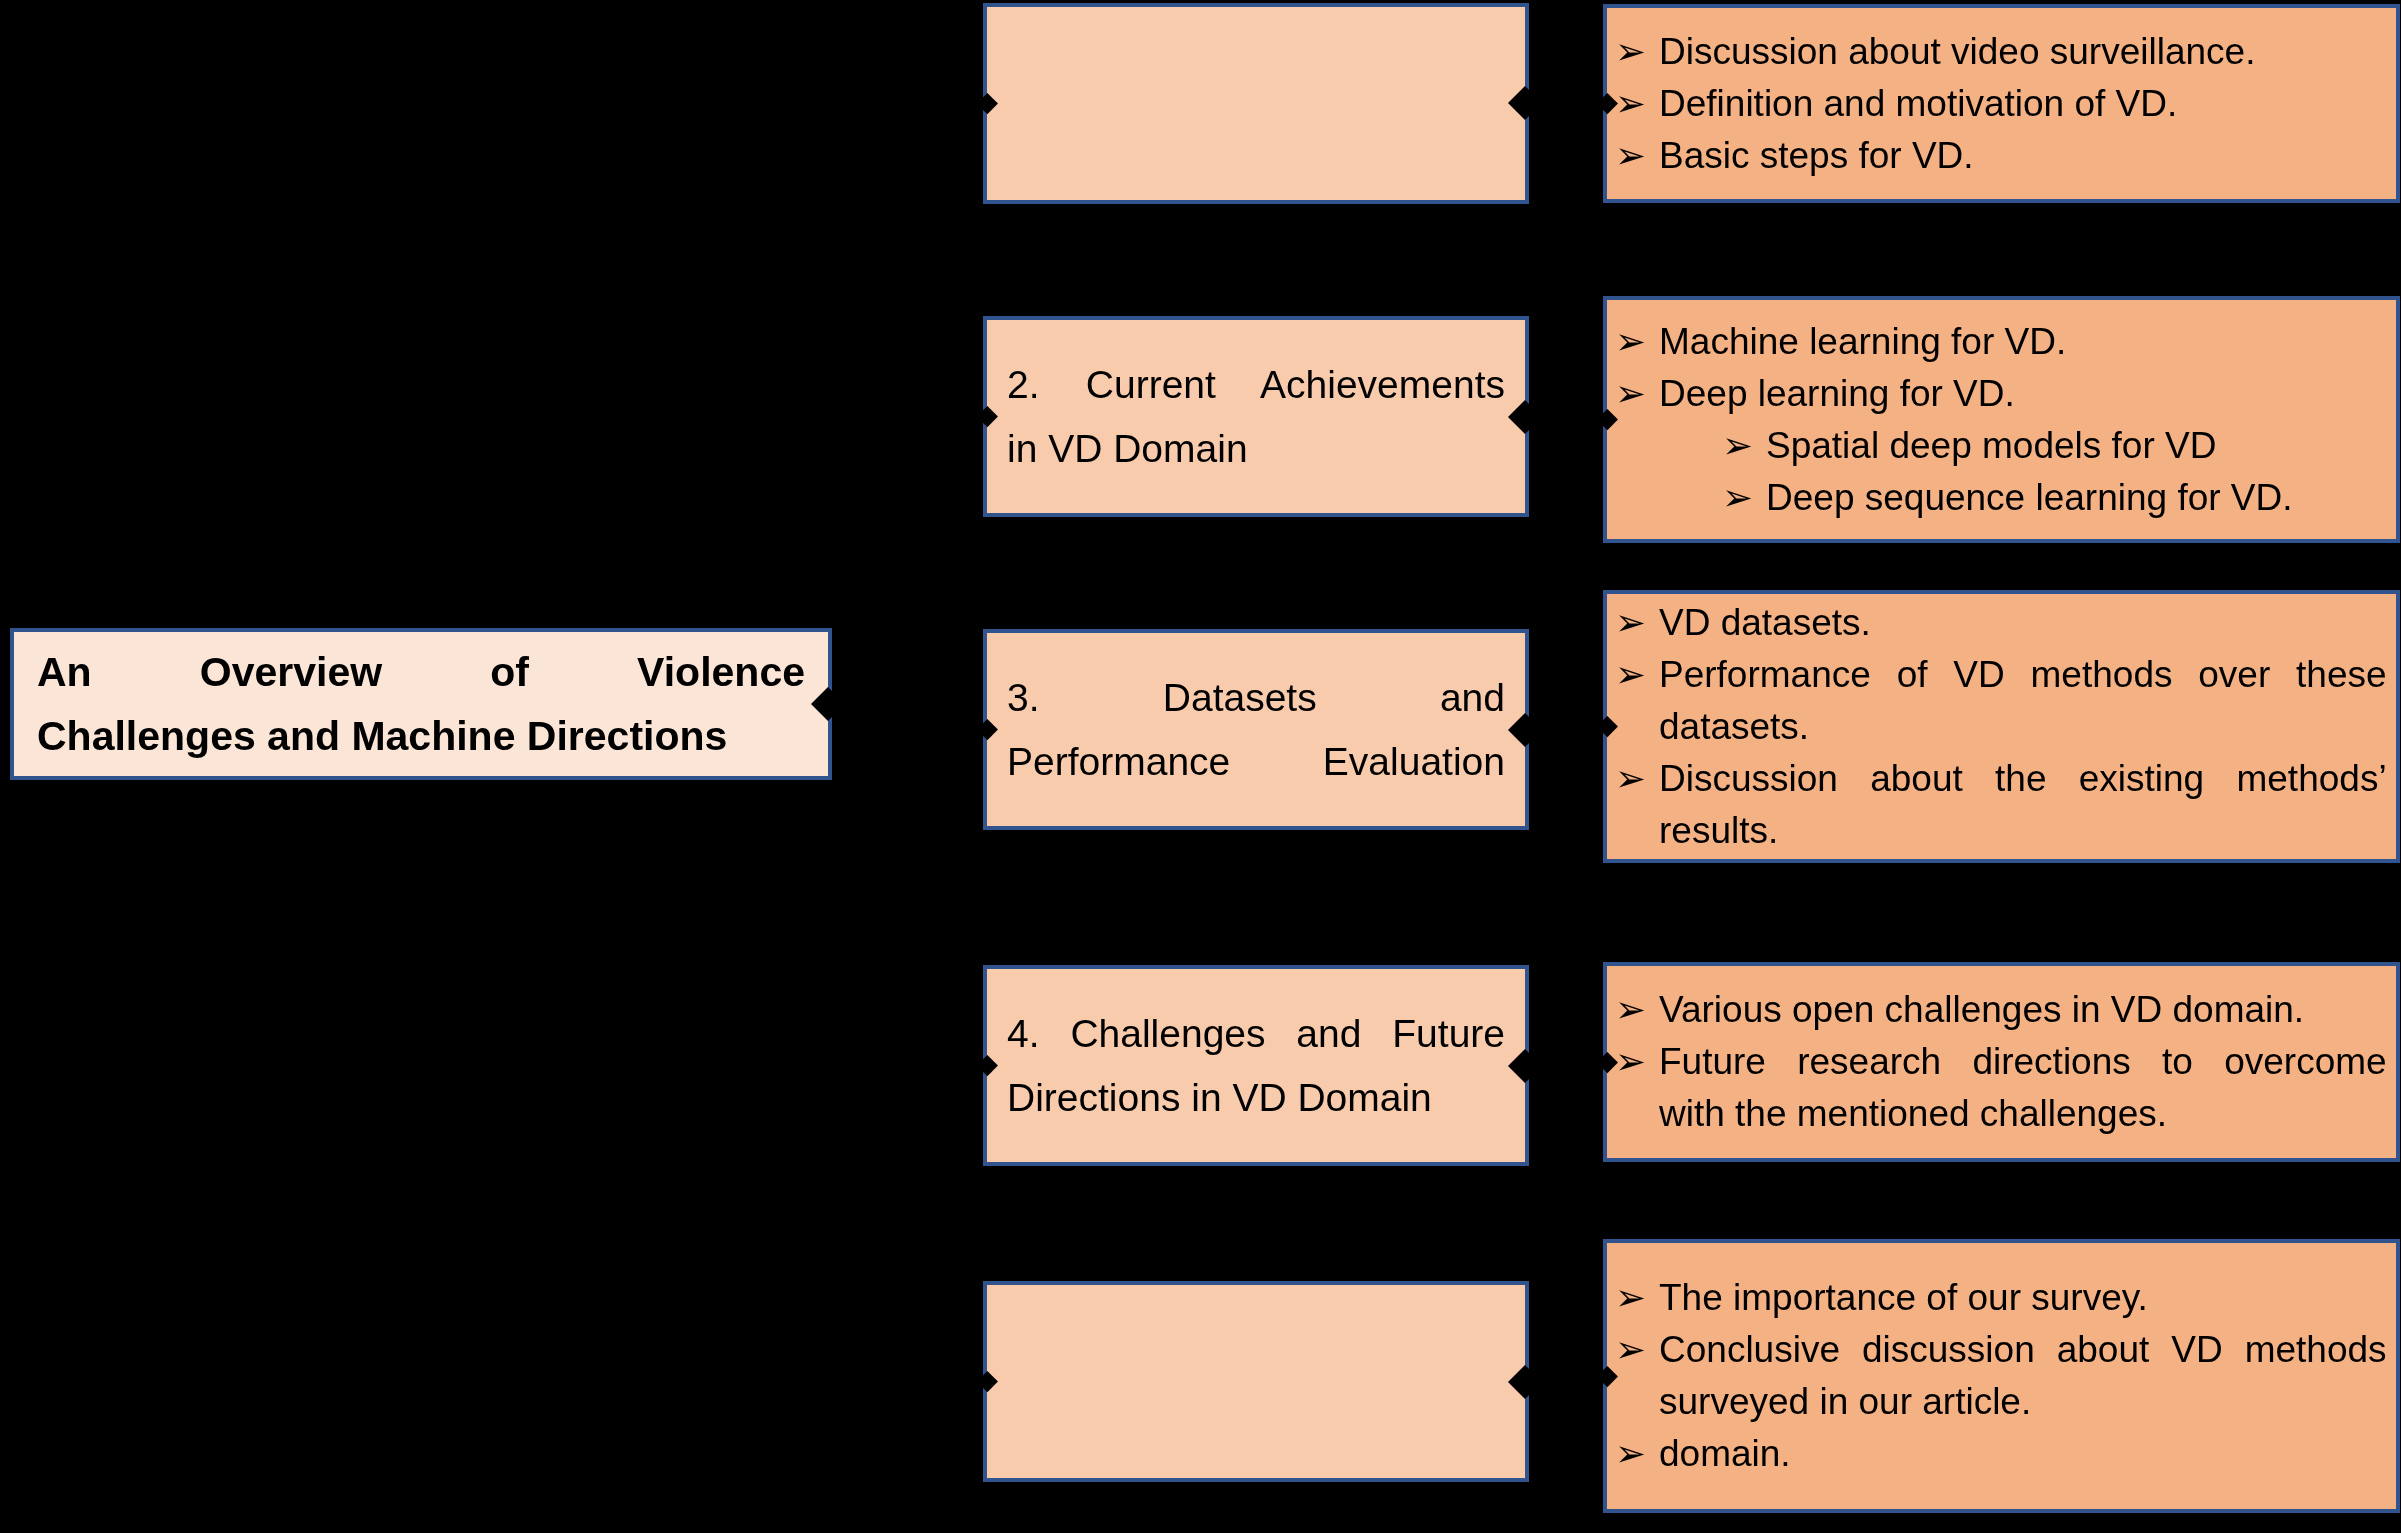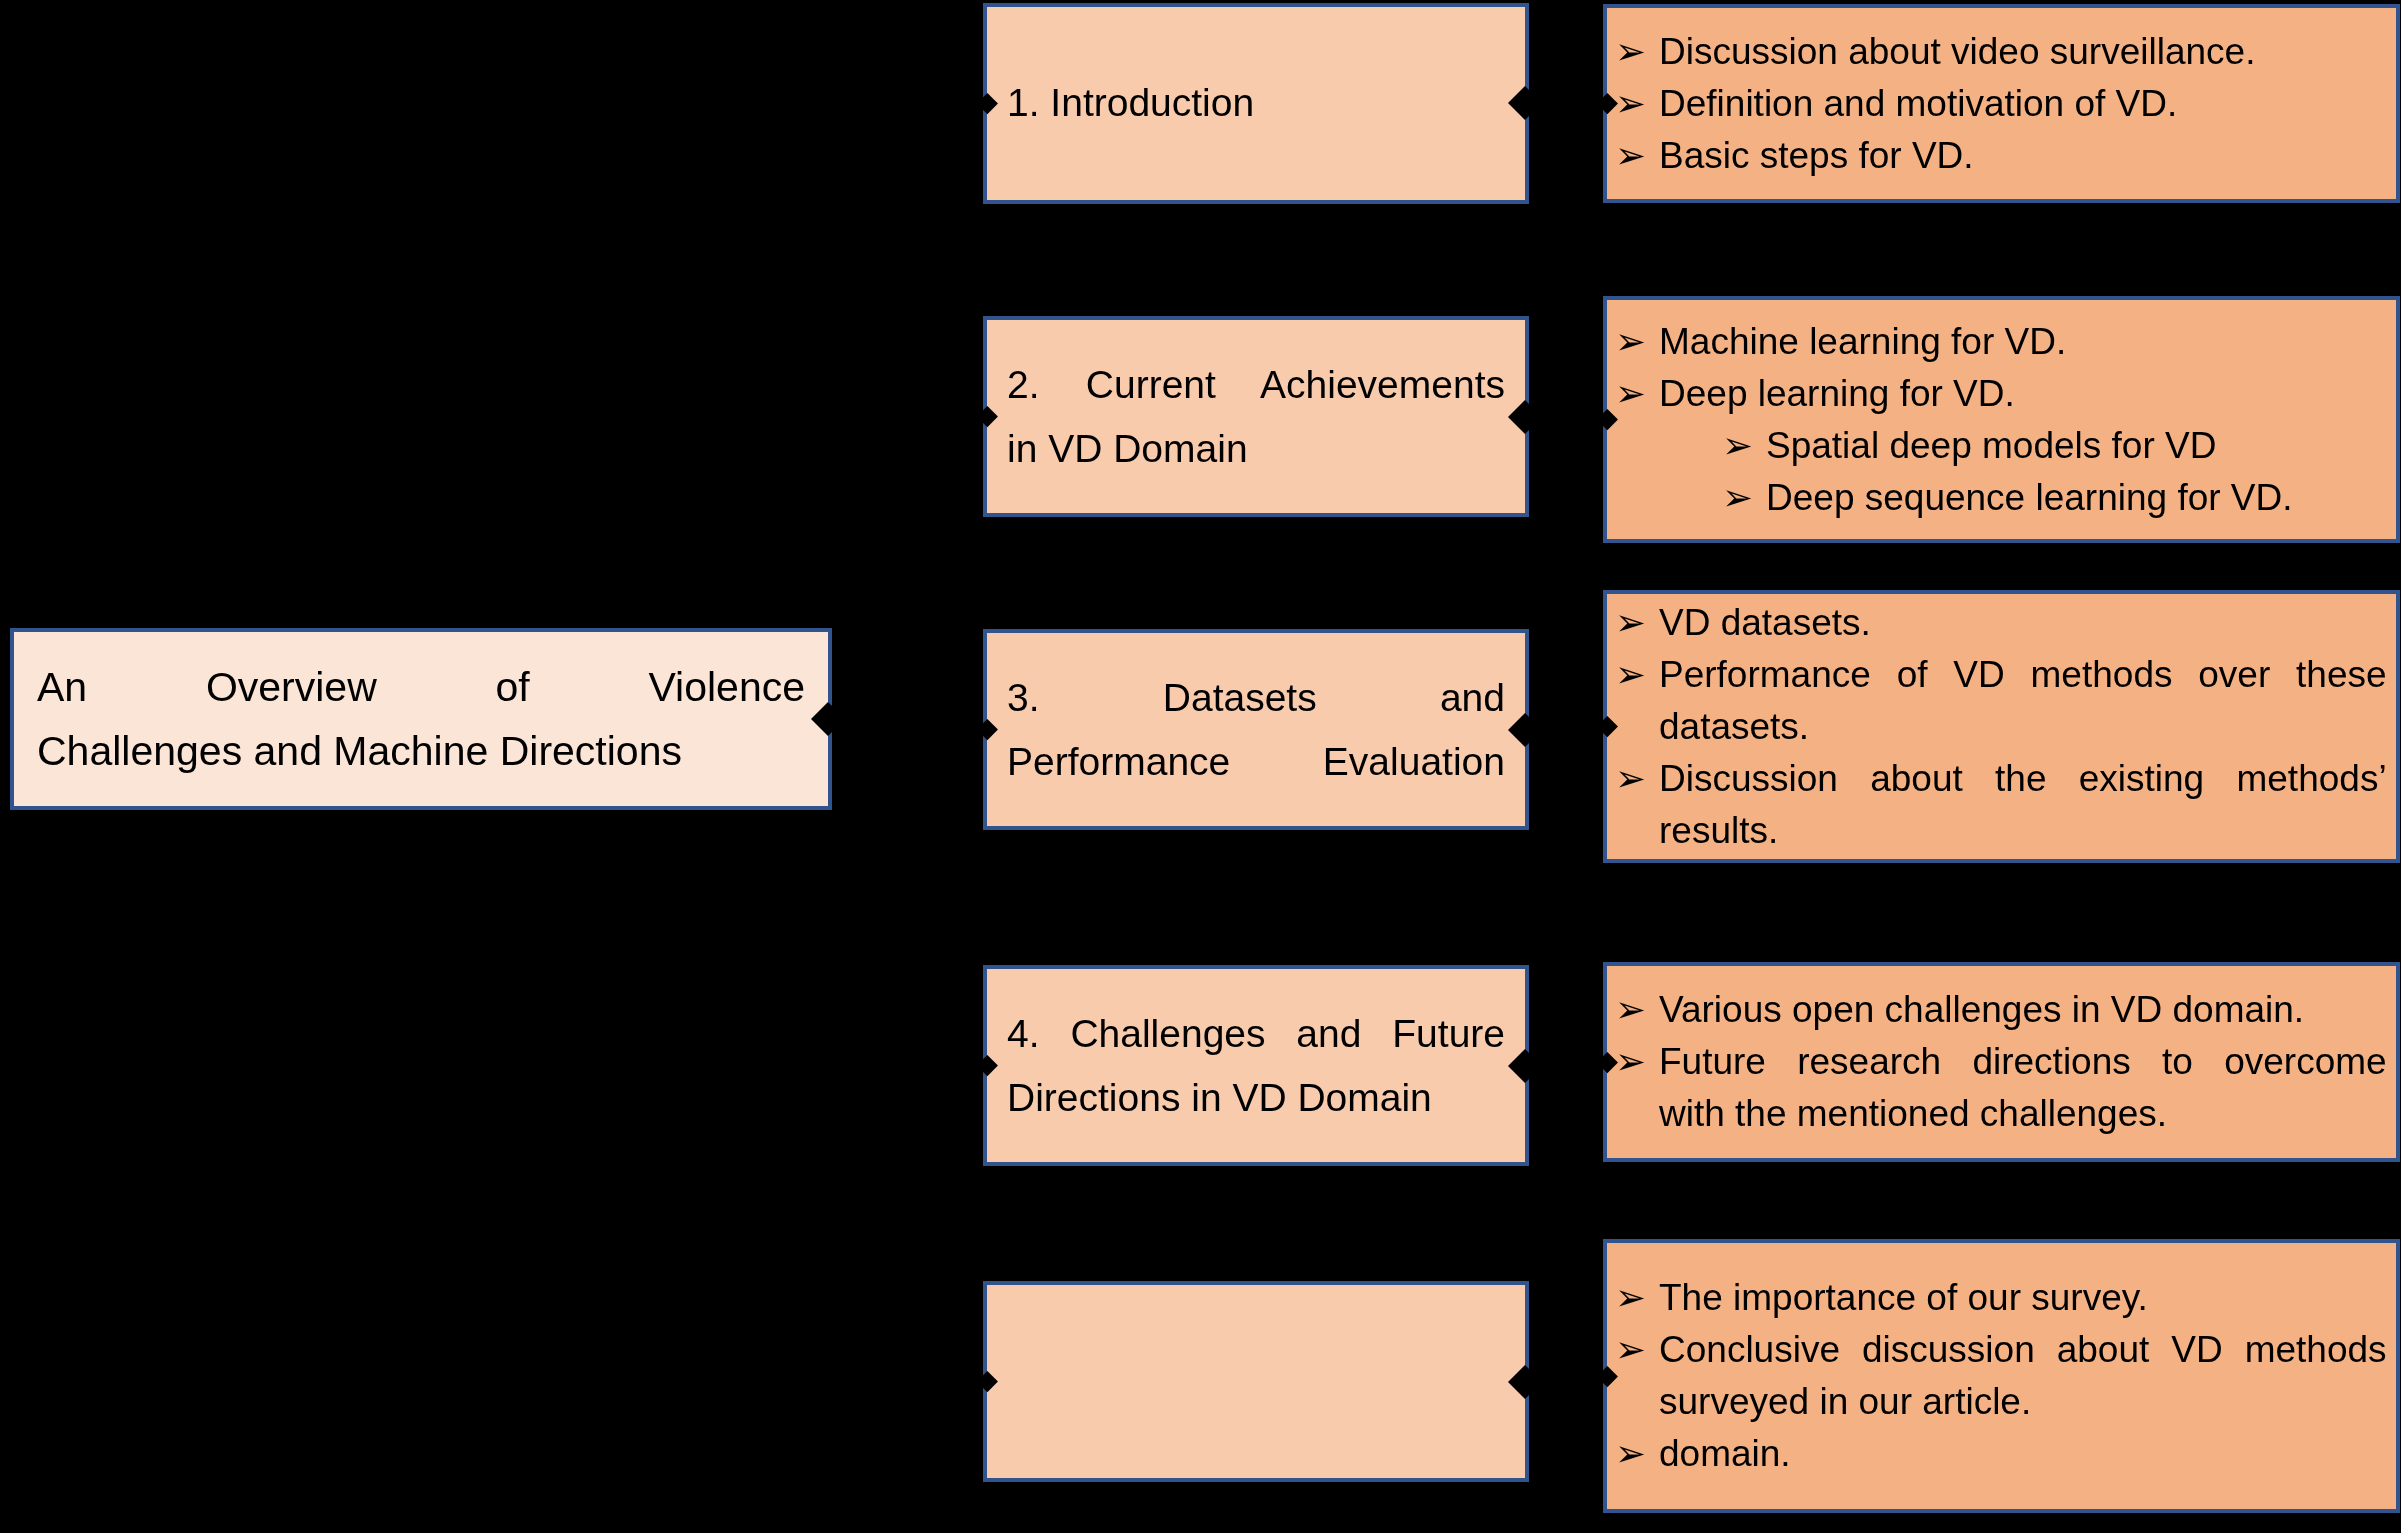--- a/index.html
+++ b/index.html
@@ -12,24 +12,24 @@
     overflow:hidden;
   }
   .box{
     position:absolute;
     box-sizing:border-box;
     border:4px solid #31548F;
     display:flex;flex-direction:column;justify-content:center;
   }
   
   .title-box{
-    left:10px;top:628px;width:822px;height:182px;
+    left:10px;top:628px;width:822px;height:152px;
     background:#FBE5D6;
     padding:12px 23px;
-    font-size:41px;line-height:64px;
+    font-size:41px;line-height:64px;font-weight:bold;
   }
   
   .mbox{
     left:983px;width:546px;height:201px;
     background:#F8CBAD;
     padding:0 20px;
     font-size:39px;line-height:64px;
   }
   .m1{top:2.7px}.m2{top:316px}.m3{top:629px}.m4{top:965px}.m5{top:1281px}
   
@@ -72,21 +72,20 @@
 
 <div class="canvas">
 
   <div class="box title-box">
     <div class="line jl">An Overview of Violence</div>
     <div class="line">Challenges and Machine Directions</div>
     <span class="diamond d-big edge-right"></span>
   </div>
 
   <div class="box mbox m1">
-    <div class="line">1. Introduction</div>
     <span class="diamond d-small edge-left"></span>
     <span class="diamond d-big edge-right"></span>
   </div>
   <div class="box rbox r1">
     <div class="bullet lvl1">
       <span class="marker">➢</span>
       <div class="btext">
           <div class="line">Discussion about video surveillance.</div>
         </div>
     </div>

